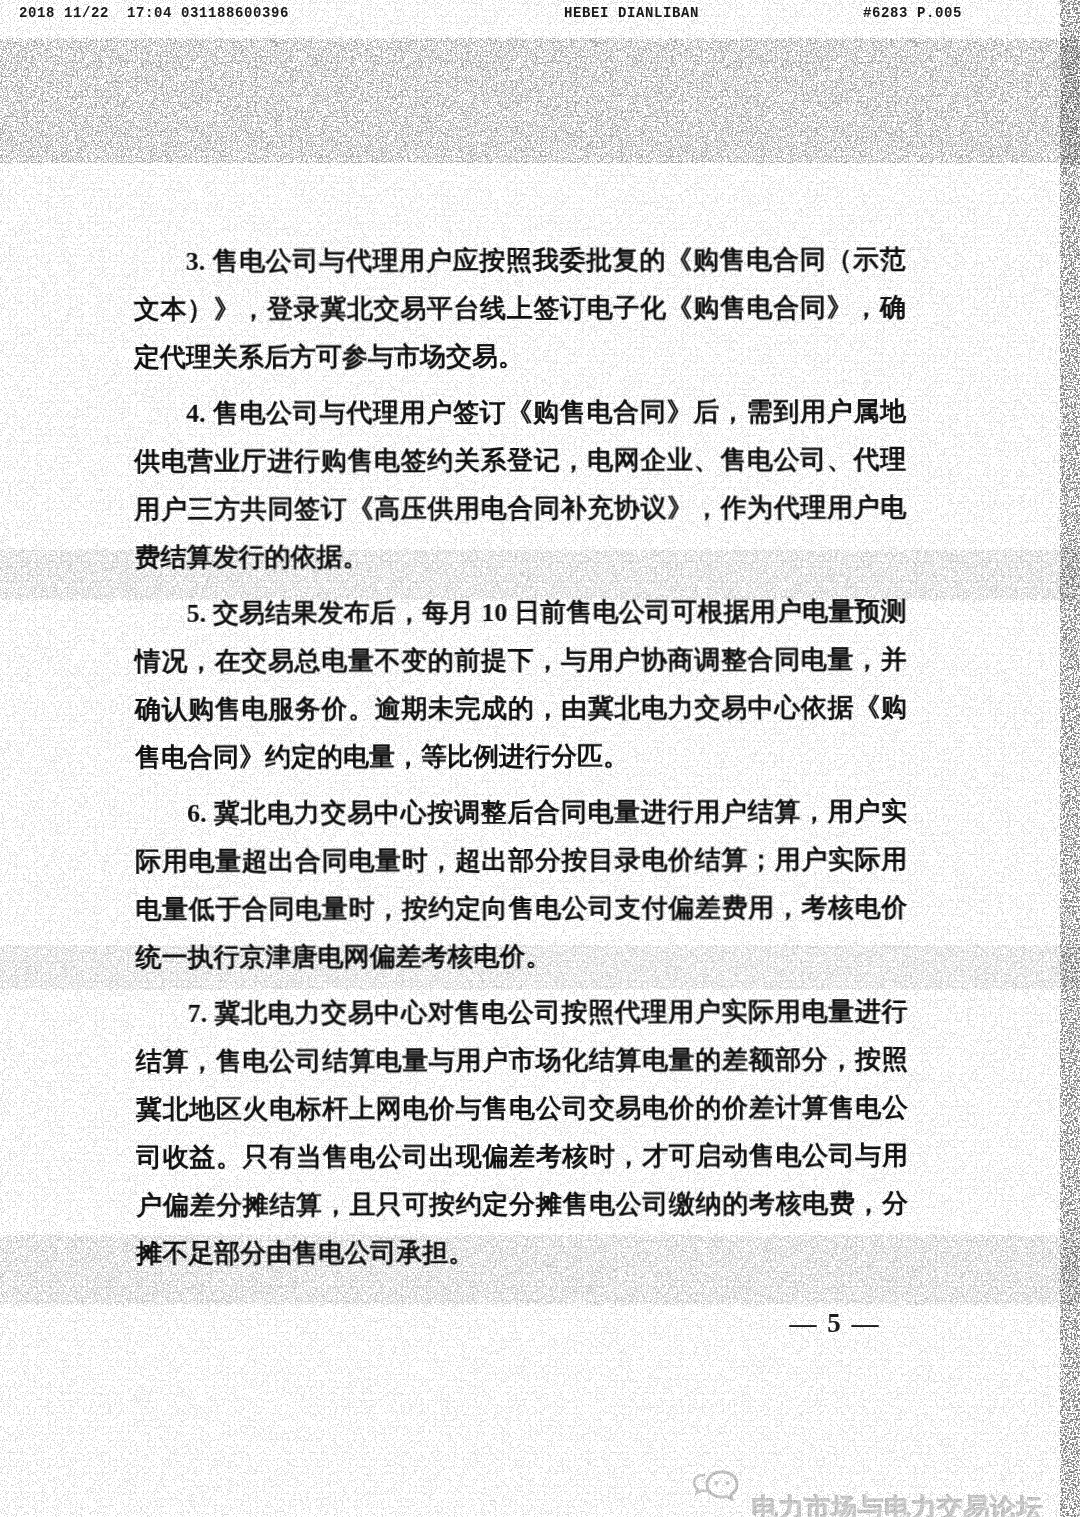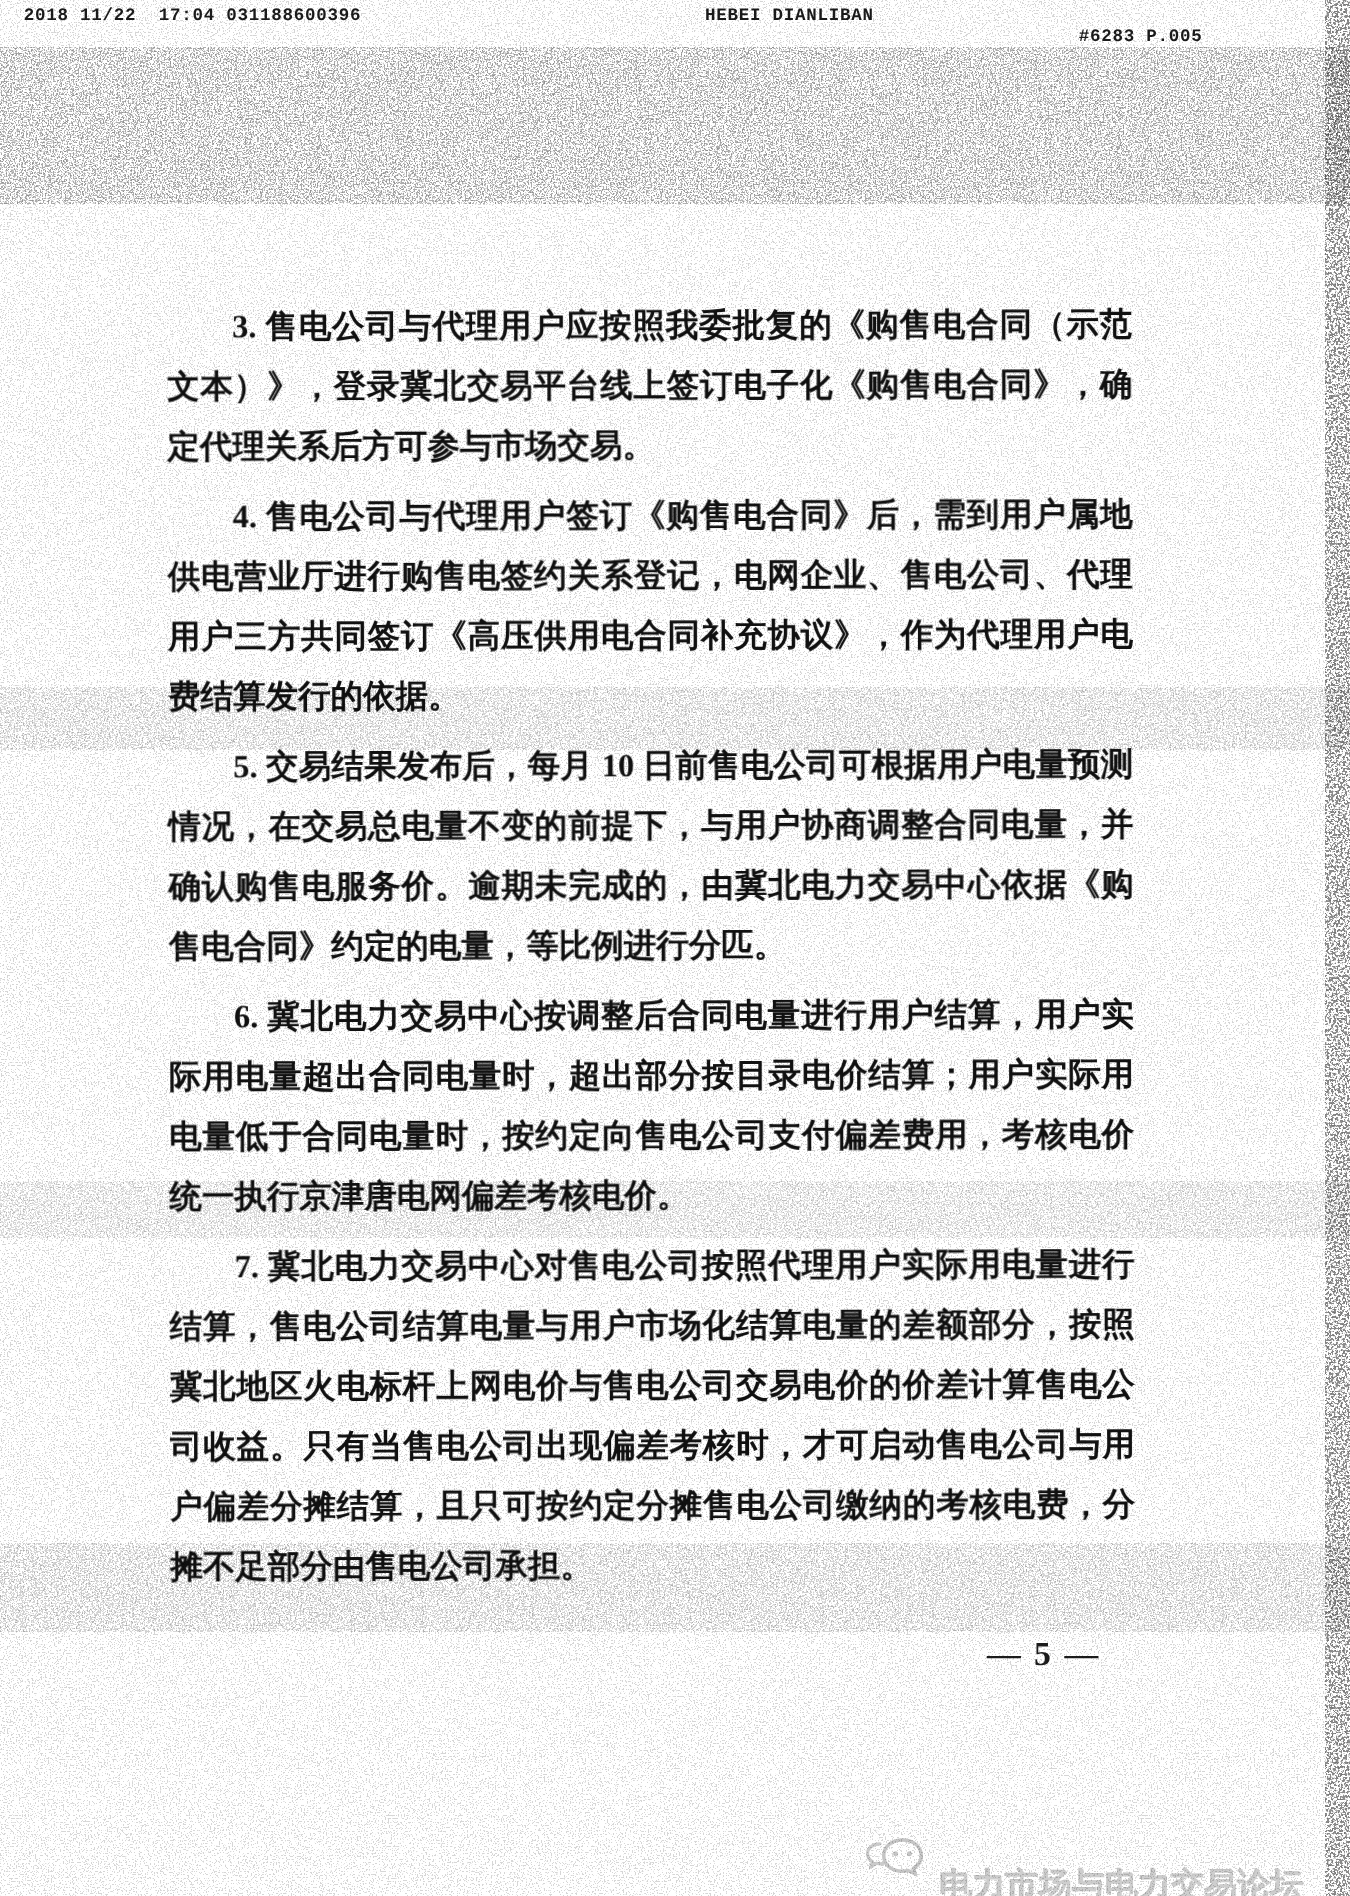--- a/index.html
+++ b/index.html
@@ -25,21 +25,21 @@
     height: 26px;
     font-family: "Liberation Mono", "DejaVu Sans Mono", monospace;
     font-weight: bold;
     font-size: 14px;
     color: #1b1b1b;
     letter-spacing: 0.6px;
     white-space: pre;
   }
   .fh-left   { position: absolute; left: 19px;  top: 0; }
   .fh-center { position: absolute; left: 528px; top: 0; margin-left: 36px; }
-  .fh-right  { position: absolute; left: 863px; top: 17px; }
+  .fh-right  { position: absolute; left: 863px; top: 0; }
 
   
   .doc-body {
     position: absolute;
     left: 135px;
     top: 237px;
     width: 772px;
     color: #161616;
     font-size: 26px;
     line-height: 48px;

